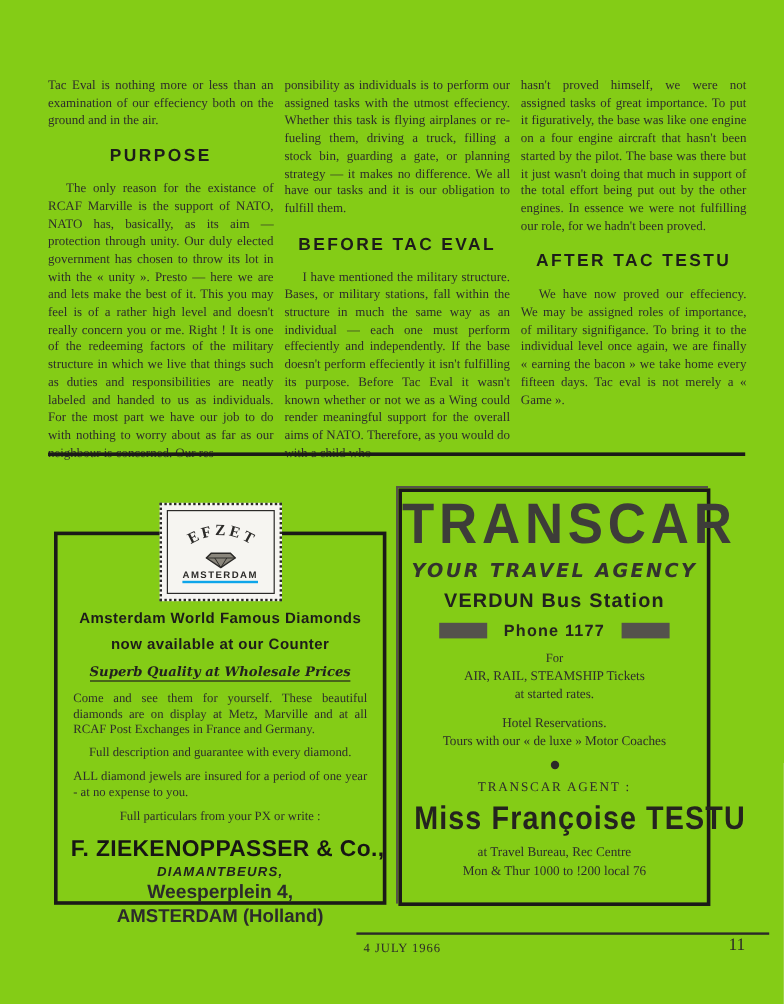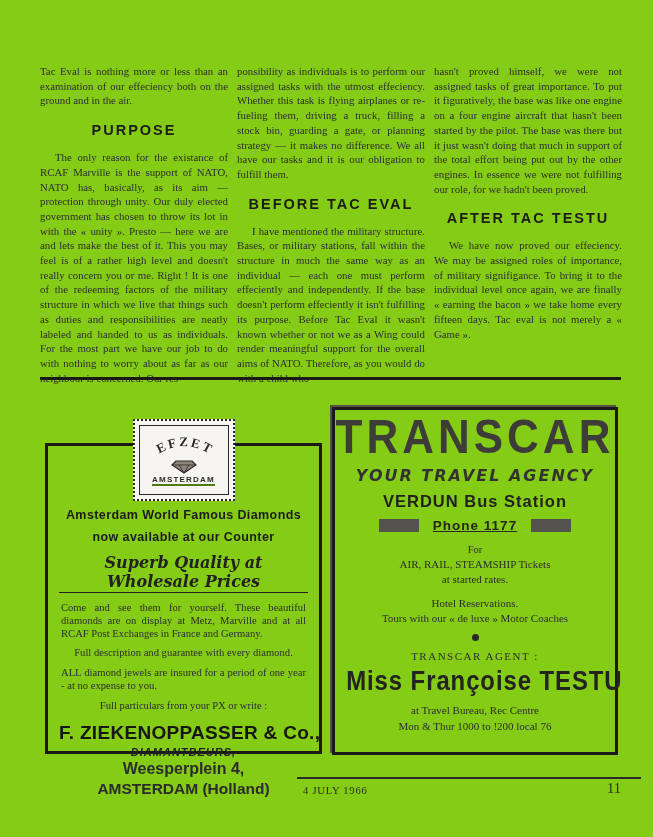--- a/index.html
+++ b/index.html
@@ -37,68 +37,68 @@
     position: absolute; left: 50%; top: -27px; transform: translateX(-50%);
     width: 102px; height: 82px; background: #f6f5f1;
     border: 2px dotted #2b2a28; padding: 4px;
   }
   .stamp-inner {
     width: 100%; height: 100%; border: 1.5px solid #2b2a28;
     display: flex; flex-direction: column; align-items: center; justify-content: center; gap: 1px;
   }
   .stamp-city {
     font-family: "Liberation Sans", sans-serif; font-weight: 700; font-size: 8px;
-    letter-spacing: 1.2px; color: #2b2a28; border-bottom: 2px solid #4d7c0f; line-height: 9px;
+    letter-spacing: 1.2px; color: #2b2a28; border-bottom: 2px solid #0ea5e9; line-height: 9px;
   }
   .ad-d-content { padding: 62px 11px 0; text-align: center; }
   .ad-head {
     margin: 0; font-family: "Liberation Sans", sans-serif; font-weight: 700;
     font-size: 12.5px; color: #1d1c1a; letter-spacing: 0.4px;
   }
   .ad-head2 { margin-top: 8px; }
   .script-line {
     margin: 9px auto 2px; display: inline-block;
     font-family: "DejaVu Serif", serif; font-style: italic; font-weight: 600;
-    font-size: 16px; color: #22211f;
+    font-size: 11px; color: #22211f;
     border-bottom: 1.5px solid #22211f; padding-bottom: 1px;
   }
   .ad-body { margin: 7px 2px 0; font-size: 10.6px; line-height: 12.8px; color: #2e2d2b; }
   .just { text-align: justify; }
   .cent { text-align: center; }
   .company {
     margin: 9px 0 0; font-family: "Liberation Sans", sans-serif; font-weight: 700;
     font-size: 19px; color: #171614; letter-spacing: 0.3px; white-space: nowrap;
   }
   .diamantbeurs {
     margin: 2px 0 0; font-family: "Liberation Sans", sans-serif; font-style: italic;
     font-weight: 600; font-size: 11px; letter-spacing: 1px; color: #22211f;
   }
   .addr1 { margin: 2px 0 0; font-family: "Liberation Sans", sans-serif; font-weight: 700; font-size: 16px; }
   .addr2 { margin: 2px 0 0; font-family: "Liberation Sans", sans-serif; font-weight: 700; font-size: 15.5px; }
 
   
   .ad-transcar {
-    position: absolute; left: 332px; top: 407px; width: 286px; height: 348px;
+    position: absolute; left: 332px; top: 407px; width: 260px; height: 348px;
     border: 3px solid #1b1a18; box-shadow: -2px -2px 0 #555349;
     text-align: center; padding-top: 2px;
   }
   .transcar-title {
     margin: 0; font-family: "Liberation Sans", sans-serif; font-weight: 700;
     font-size: 44px; line-height: 50px; letter-spacing: 4px; color: #3d3c39;
     transform: scaleY(1.08); white-space: nowrap;
   }
   .tagline {
     margin: 4px 0 0; font-family: "DejaVu Sans", sans-serif; font-style: oblique;
     font-weight: 600; font-size: 16px; letter-spacing: 2px; color: #33322f; white-space: nowrap;
   }
   .verdun {
     margin: 7px 0 0; font-family: "Liberation Sans", sans-serif; font-weight: 700;
     font-size: 16.5px; letter-spacing: 1px; color: #22211f;
   }
-  .phone-row { margin: 7px 0 0; display: flex; align-items: center; justify-content: center; gap: 14px; text-decoration: underline; }
+  .phone-row { margin: 7px 0 0; display: flex; align-items: center; justify-content: center; gap: 14px; }
   .phone-block { width: 40px; height: 13px; background: #54524c; }
   .phone-label { font-family: "Liberation Sans", sans-serif; font-weight: 700; font-size: 13.5px; letter-spacing: 1px; color: #26251f; }
   .t-line { margin: 0; font-size: 11px; line-height: 15px; color: #2e2d2b; }
   .t-for { margin-top: 9px; font-size: 10.5px; }
   .t-hotel { margin-top: 9px; }
   .bullet-dot { width: 7px; height: 7px; border-radius: 50%; background: #2b2a28; margin: 8px auto 0; }
   .agent-label { margin-top: 8px; font-size: 11px; letter-spacing: 1.5px; }
   .agent-name {
     margin: 3px 0 0; font-family: "Liberation Sans", sans-serif; font-weight: 700;
     font-size: 26px; line-height: 28px; letter-spacing: 1px; color: #24231f;

